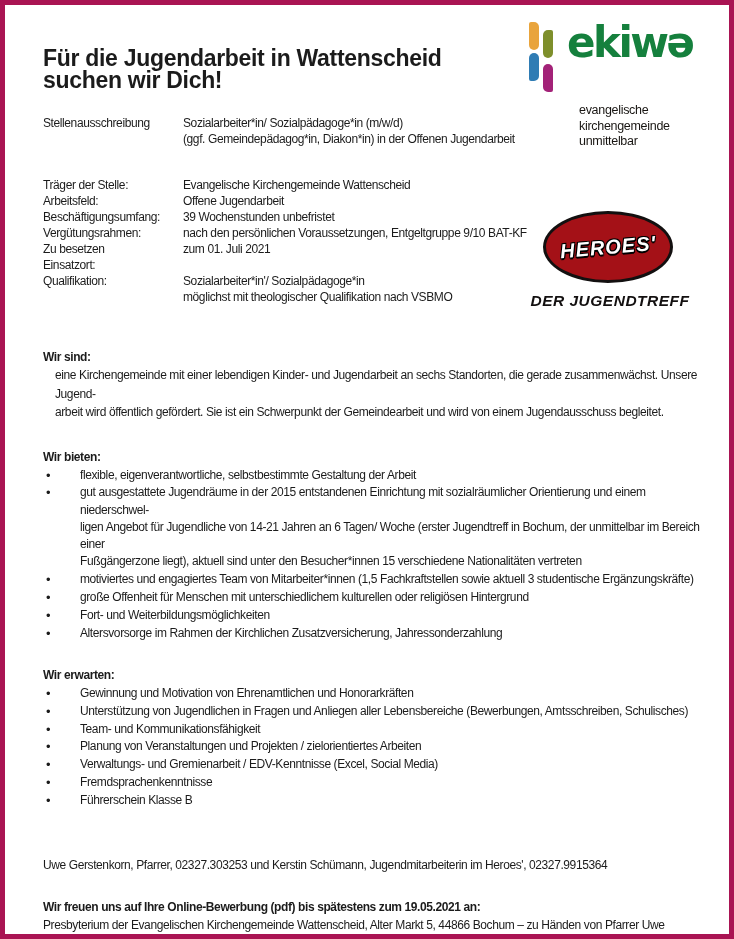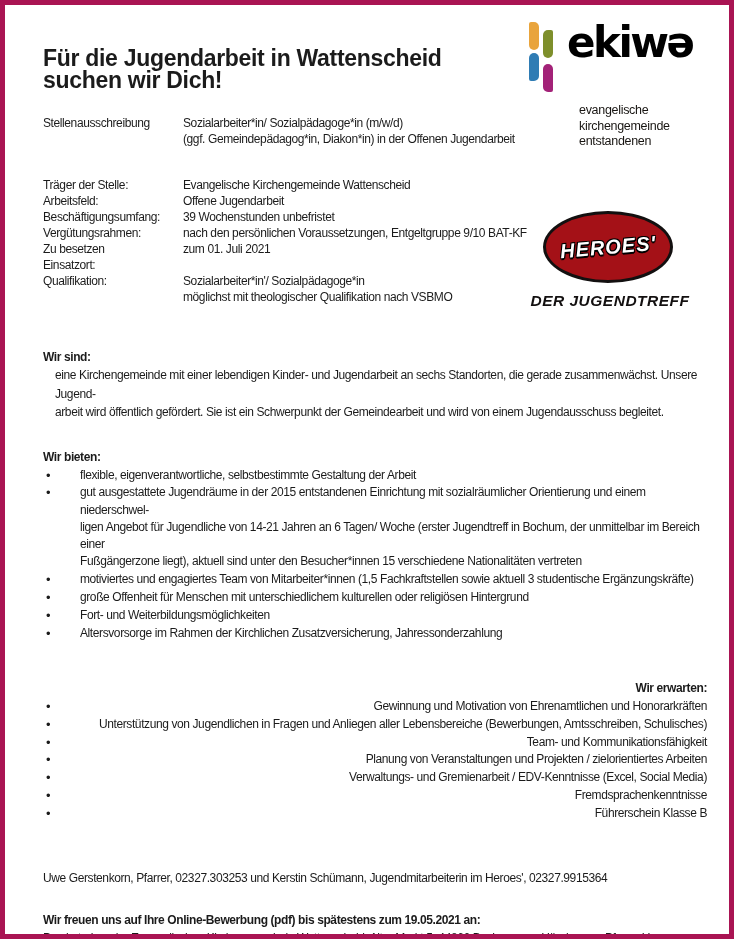--- a/index.html
+++ b/index.html
@@ -40,21 +40,21 @@
     grid-template-columns:140px 1fr;
     width:520px;
   }
   .details{margin-top:30px;width:540px;}
   .detail-row{display:grid;grid-template-columns:140px 1fr;}
   .section{width:664px;}
   .sec-heading{font-weight:700;}
   .sec-wir-sind{margin-top:44px;}
   .sec-wir-sind .body{line-height:18.5px;margin-top:1px;margin-left:12px;}
   .sec-wir-bieten{margin-top:27px;}
-  .sec-wir-erwarten{margin-top:38px;text-align:right;}
+  .sec-wir-erwarten{margin-top:25px;}
   ul.bullets{list-style:none;margin-top:2px;}
   ul.bullets li{
     position:relative;
     padding-left:37px;
     line-height:17.3px;
     margin-bottom:0.5px;
   }
   ul.bullets li::before{
     content:"\2022";
     position:absolute;
@@ -77,21 +77,21 @@
   .ekiwa-bars{position:absolute;left:6px;top:3px;width:36px;height:90px;}
   .ekiwa-bar{position:absolute;width:10px;height:28px;border-radius:5px;}
   .bar-yellow{left:0;top:0;background:var(--bar-yellow);border-top-left-radius:2px;}
   .bar-blue{left:0;top:31px;background:var(--bar-blue);border-bottom-left-radius:2px;}
   .bar-green{left:14px;top:8px;background:var(--bar-green);border-top-right-radius:2px;}
   .bar-magenta{left:14px;top:42px;background:var(--bar-magenta);border-bottom-right-radius:2px;}
   .ekiwa-wordmark{
     position:absolute;left:44px;top:16px;
     font-size:42px;font-weight:700;
     letter-spacing:-2.5px;
-    color:#000000;
+    color:#15803d;
     font-family:"DejaVu Sans",sans-serif;
   }
   .ekiwa-subtitle{
     position:absolute;left:56px;top:84px;
     font-size:12.5px;line-height:15.5px;
     letter-spacing:-0.3px;
     color:#181512;
   }
 
   
@@ -134,21 +134,21 @@
   <div class="ekiwa-logo">
     <div class="ekiwa-bars">
       <div class="ekiwa-bar bar-yellow"></div>
       <div class="ekiwa-bar bar-green"></div>
       <div class="ekiwa-bar bar-blue"></div>
       <div class="ekiwa-bar bar-magenta"></div>
     </div>
     <div class="ekiwa-wordmark">ekiwə</div>
     <div class="ekiwa-subtitle pre">evangelische
 kirchengemeinde
-entstandenen</div>
+unmittelbar</div>
   </div>
 
   <div class="heroes-logo">
     <div class="heroes-ellipse">
       <span class="heroes-title">HEROES'</span>
     </div>
     <div class="heroes-subtitle">DER JUGENDTREFF</div>
   </div>
 
   <h1 class="title">Für die Jugendarbeit in Wattenscheid suchen wir Dich!</h1>

